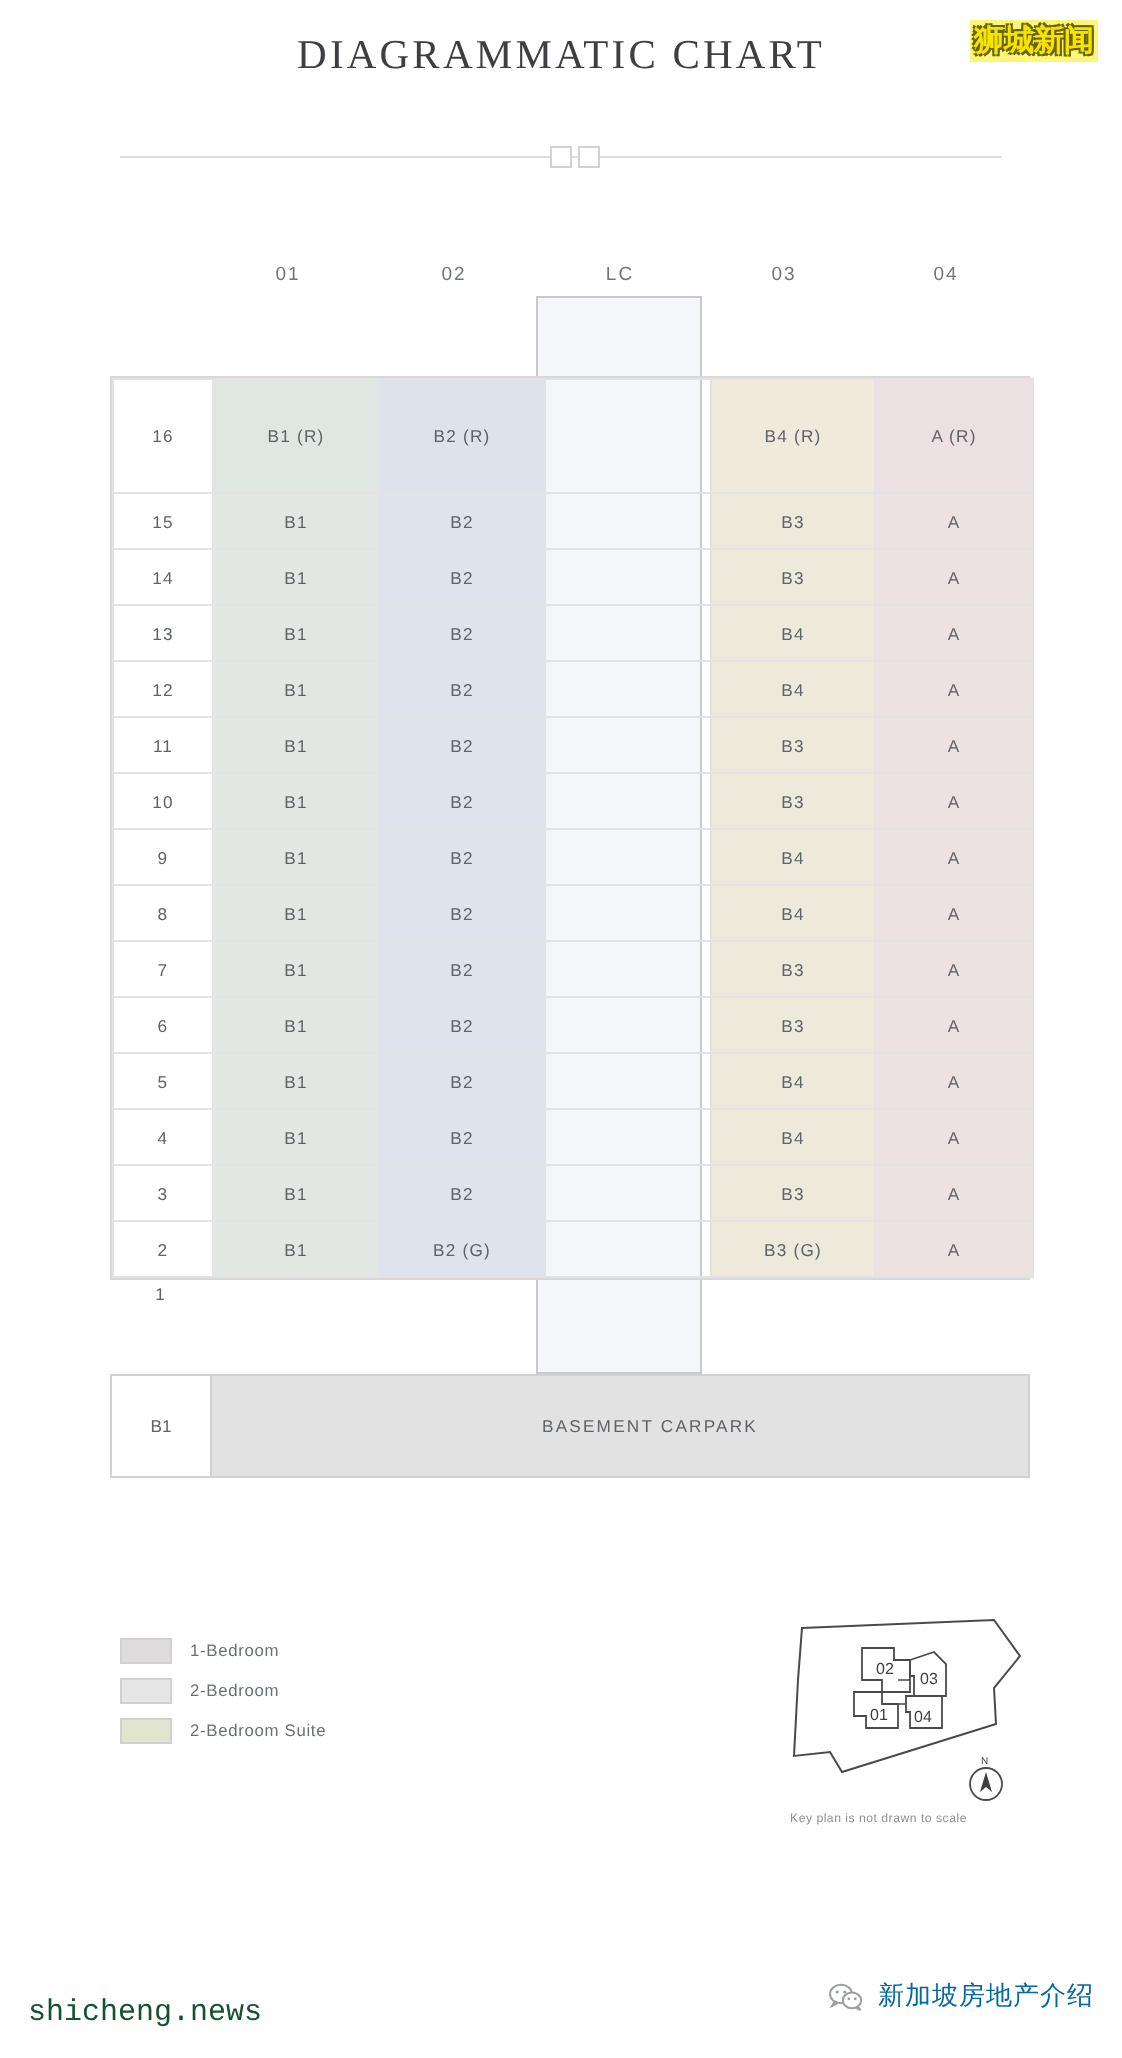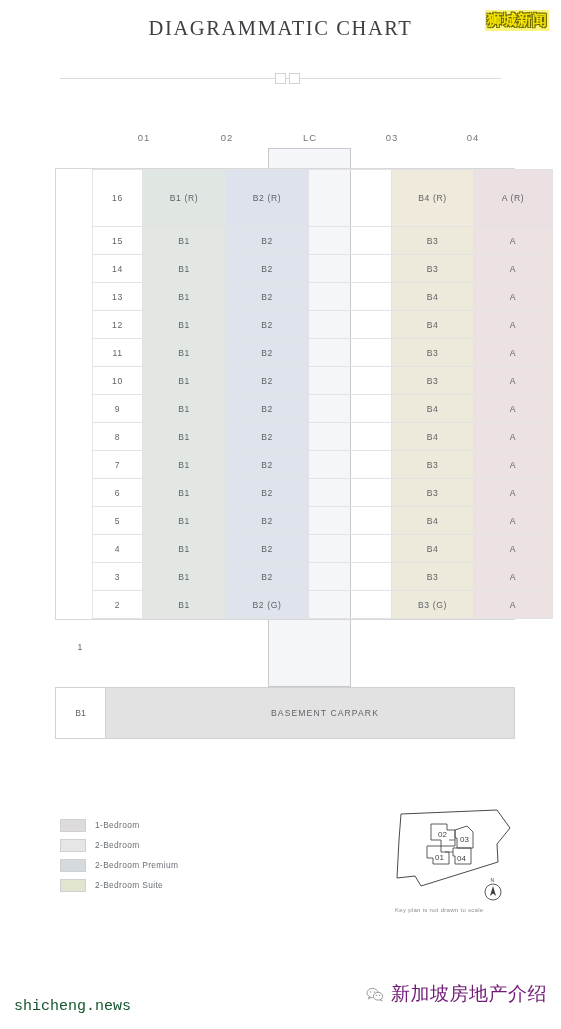--- a/index.html
+++ b/index.html
@@ -91,27 +91,26 @@
     background: #f5f6f9;
     border: 1px solid #c9c9cc;
     box-sizing: border-box;
     z-index: 1;
   }
 
   
   .grid {
     position: absolute;
     left: 55px;
-    top: 168px;
+    top: 188px;
     width: 460px;
     z-index: 2;
     border: 1px solid #d8d8da;
     box-sizing: border-box;
     border-collapse: collapse;
-    padding-left: 36px;
   }
   .grid table {
     border-collapse: collapse;
     width: 100%;
     table-layout: fixed;
   }
   .grid td {
     font-size: 8.6px;
     letter-spacing: 0.6px;
     text-align: center;
@@ -251,22 +250,22 @@
     position: absolute;
     right: 14px;
     bottom: 22px;
     display: flex;
     align-items: center;
     gap: 7px;
     white-space: nowrap;
   }
   .footer-wechat-text {
     font-family: "DejaVu Sans", sans-serif;
-    font-size: 19px;
-    color: #701a75;
+    font-size: 13px;
+    color: #0369a1;
     letter-spacing: 0.5px;
   }
 </style>
 </head>
 <body>
 
 <div class="watermark-top">狮城新闻</div>
 
 <div class="page-title">DIAGRAMMATIC CHART</div>
 
@@ -429,24 +428,20 @@
 <div class="legend" id="legend-root">
     <div class="legend-row">
       <div class="legend-swatch" style="background: rgb(222, 219, 220);"></div>
       <div class="legend-label">1-Bedroom</div>
     </div>
     <div class="legend-row">
       <div class="legend-swatch" style="background: rgb(230, 230, 230);"></div>
       <div class="legend-label">2-Bedroom</div>
     </div>
     <div class="legend-row">
-      <div class="legend-swatch" style="background: rgb(213, 218, 222);"></div>
-      <div class="legend-label">2-Bedroom Premium</div>
-    </div>
-    <div class="legend-row">
       <div class="legend-swatch" style="background: rgb(226, 229, 205);"></div>
       <div class="legend-label">2-Bedroom Suite</div>
     </div>
   </div>
 
 <div class="keyplan">
   <svg width="140" height="105" viewBox="0 0 140 105">
 
     <polygon points="16,14 112,10 125,28 112,44 113,62 36,86 30,76 12,78 14,40" fill="none" stroke="#4a4a4a" stroke-width="1"></polygon>
 

